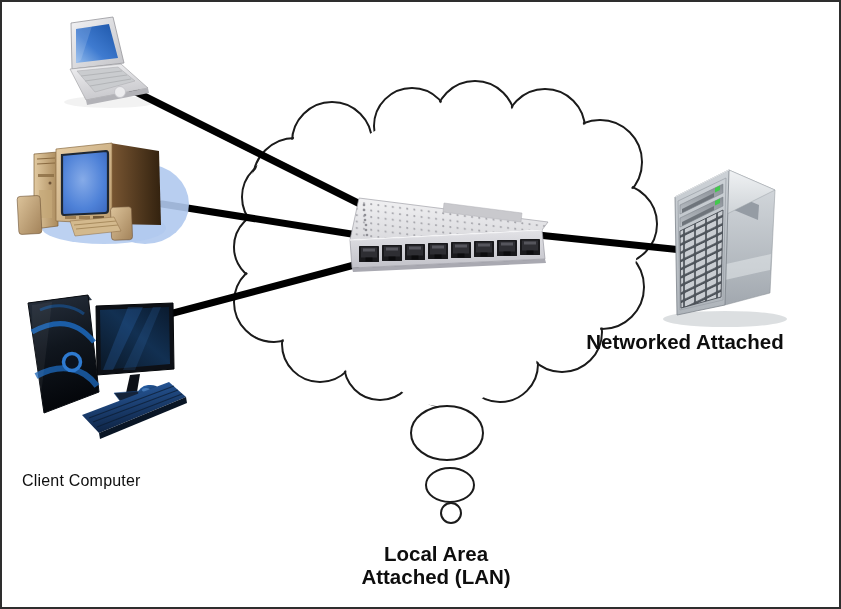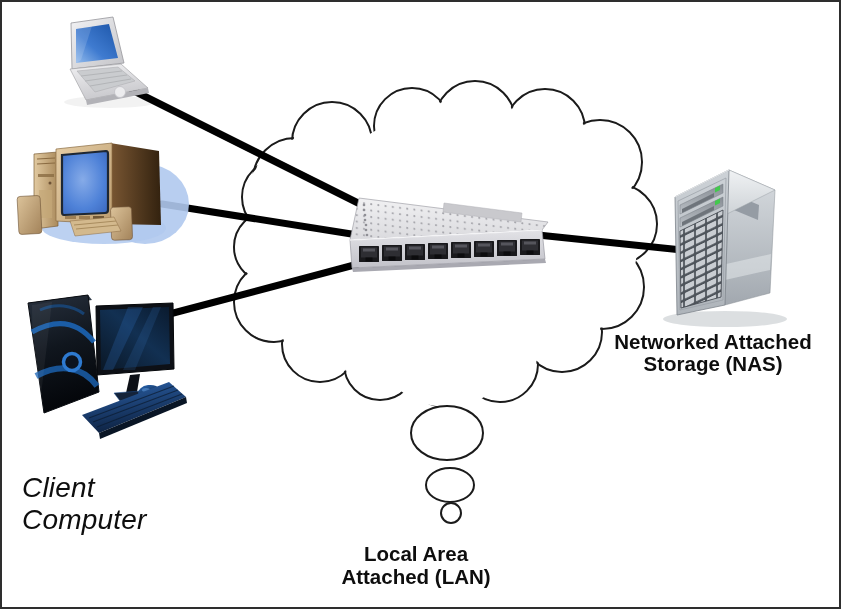--- a/index.html
+++ b/index.html
@@ -7,23 +7,23 @@
     position:relative;
     width:841px;height:609px;
     box-sizing:border-box;
     background:#ffffff;
     border:2px solid #2e2e2e;
     overflow:hidden;
     font-family:"Liberation Sans", sans-serif;
   }
   .stage svg{position:absolute;left:0;top:0;}
   .lbl{position:absolute;color:#0e0e0e;}
-  .lbl-client{left:20px;top:470px;width:160px;font-size:28px;font-weight:400;letter-spacing:0.2px;font-style:italic;}
-  .lbl-lan{left:314px;top:540px;width:200px;text-align:center;font-weight:bold;font-size:20.5px;line-height:23px;}
-  .lbl-nas{left:604px;top:329px;width:214px;text-align:center;font-weight:bold;font-size:20.5px;line-height:22px;}
+  .lbl-client{left:20px;top:470px;width:160px;font-size:16px;font-weight:400;letter-spacing:0.2px;}
+  .lbl-lan{left:334px;top:540px;width:200px;text-align:center;font-weight:bold;font-size:20.5px;line-height:23px;}
+  .lbl-nas{left:576px;top:329px;width:214px;text-align:center;font-weight:bold;font-size:20.5px;line-height:22px;}
 </style>
 </head>
 <body>
 
 <div class="stage">
 
 <svg width="841" height="609" viewBox="0 0 841 609">
   <defs>
     <linearGradient id="lapBezel" x1="0" y1="0" x2="1" y2="1">
       <stop offset="0" stop-color="#f2f2f4"></stop>
@@ -295,16 +295,15 @@
 
   <div class="lbl lbl-client">Client Computer</div>
 
   <div class="lbl lbl-lan">
     <div>Local Area</div>
     <div>Attached (LAN)</div>
   </div>
 
   <div class="lbl lbl-nas">
     <div>Networked Attached</div>
-    <div>Storage (NAS)</div>
   </div>
 
 </div>
 
 </body></html>

